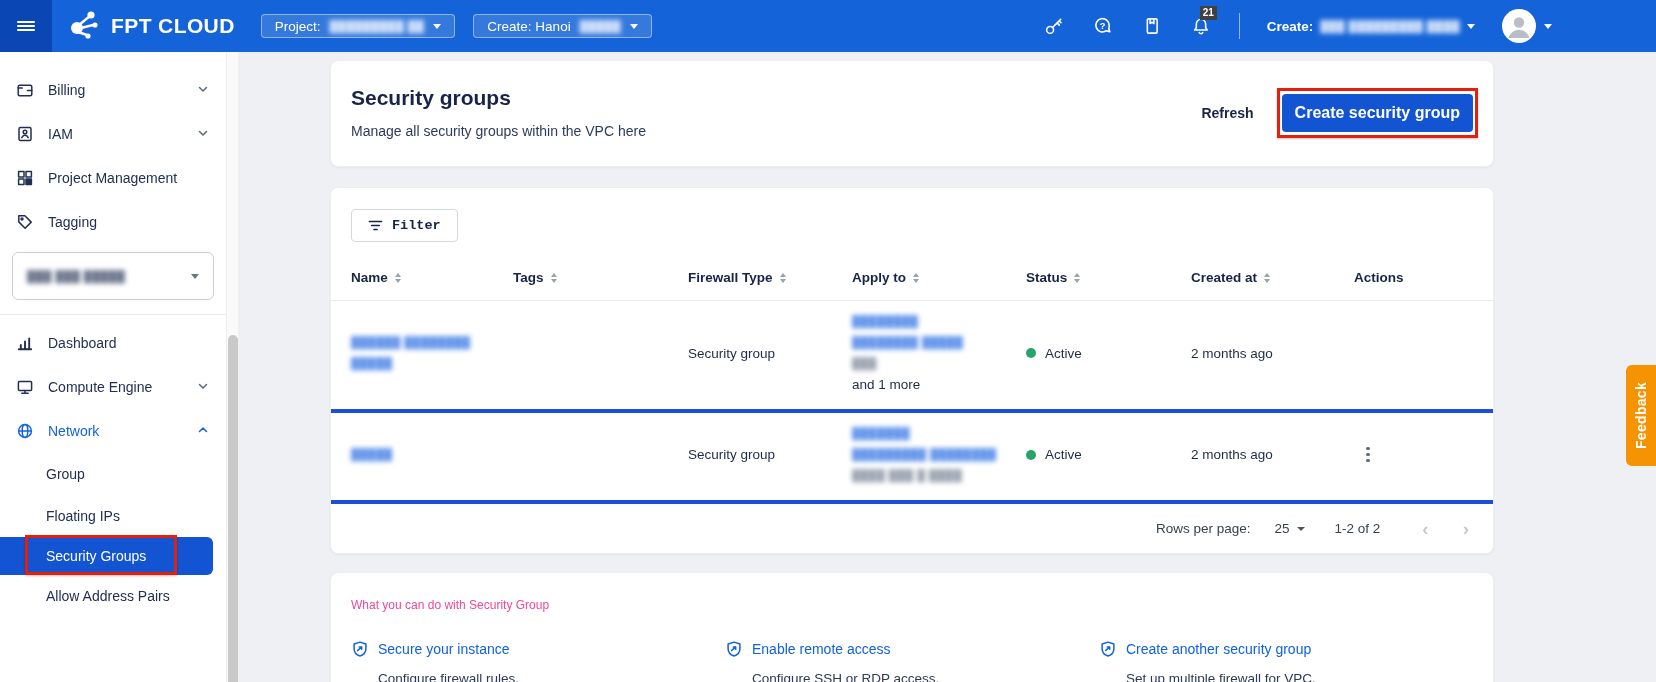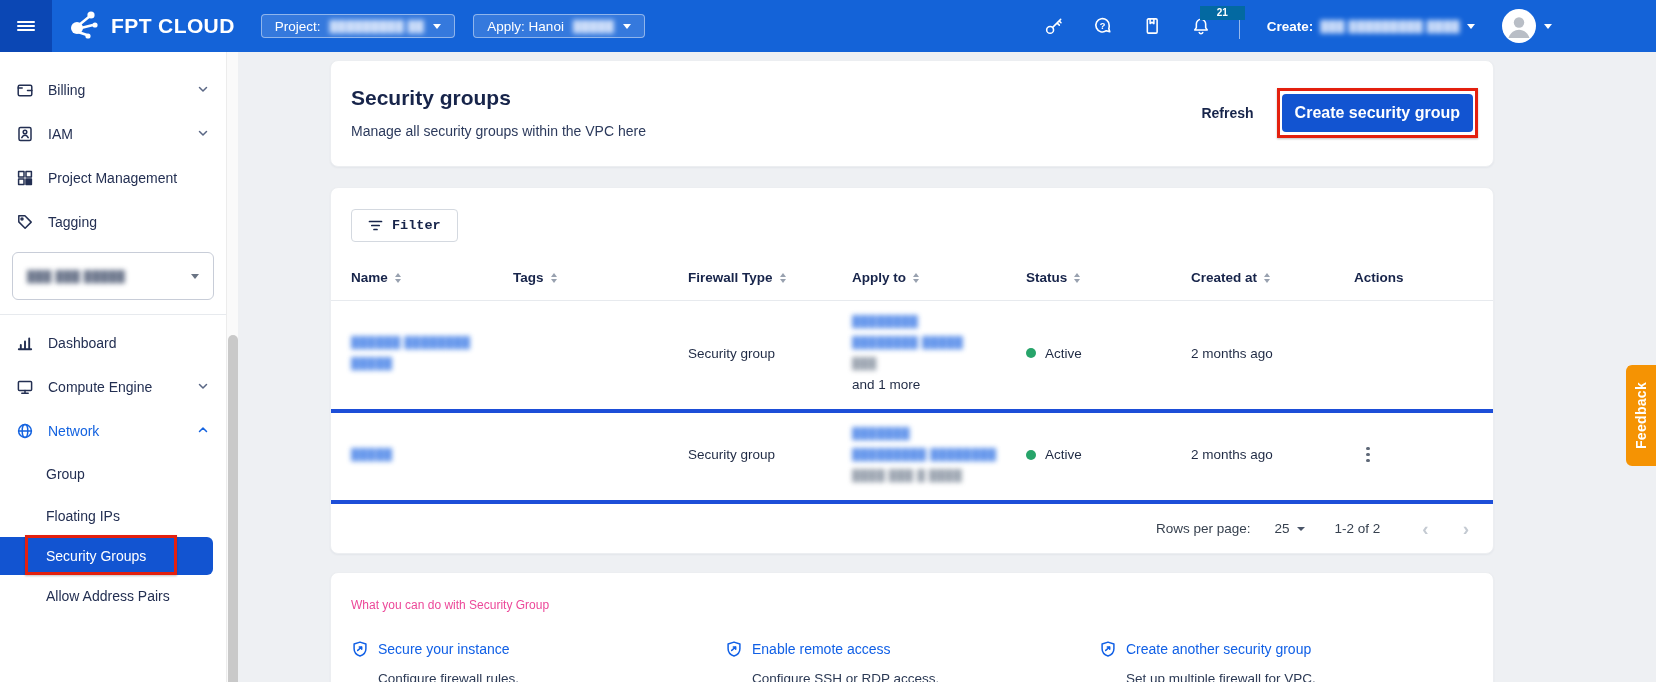--- a/index.html
+++ b/index.html
@@ -11,22 +11,22 @@
   .burger { width:52px; height:52px; background:#0b47b4; display:flex; align-items:center; justify-content:center; cursor:pointer; flex:none; }
   .burger span { display:block; width:18px; height:2px; background:#fff; margin:2px 0; border-radius:1px; }
   .logo { display:flex; align-items:center; gap:9px; margin:0 26px 0 16px; cursor:pointer; }
   .logo-text { font-size:21px; font-weight:800; letter-spacing:.4px; white-space:nowrap; }
   .tb-pill { height:24px; padding:0 13px; background:rgba(255,255,255,.14); border:1px solid rgba(255,255,255,.45);
     border-radius:4px; display:flex; align-items:center; gap:9px; font-size:13.5px; margin-right:18px; cursor:pointer; white-space:nowrap; }
   .caret-dn { width:0; height:0; border-left:4px solid transparent; border-right:4px solid transparent; border-top:5px solid #fff; }
   .tb-right { margin-left:auto; display:flex; align-items:center; gap:27px; padding-right:104px; }
   .tb-icon { width:22px; height:22px; display:flex; align-items:center; justify-content:center; cursor:pointer; position:relative; }
   .tb-icon svg { stroke:#fff; fill:none; stroke-width:1.4; stroke-linecap:round; stroke-linejoin:round; }
-  .badge { position:absolute; top:-9px; left:10px; background:#0369a1; color:#fff; font-size:10px; font-weight:700;
-    border-radius:0; padding:2px 17px; line-height:1; }
+  .badge { position:absolute; top:-9px; left:10px; background:#404040; color:#fff; font-size:10px; font-weight:700;
+    border-radius:0; padding:2px 3px; line-height:1; }
   .tb-sep { width:1px; height:26px; background:rgba(255,255,255,.55); }
   .tenant { display:flex; align-items:center; gap:7px; font-size:13.5px; font-weight:700; cursor:pointer; white-space:nowrap; }
   .avatar-wrap { display:flex; align-items:center; gap:8px; cursor:pointer; }
   .avatar { width:34px; height:34px; border-radius:50%; background:#fff; overflow:hidden; display:flex; align-items:flex-end; justify-content:center; }
 
   
   .red { filter:blur(2.6px); user-select:none; font-size:11px; letter-spacing:.5px; opacity:.85; }
   .red-white { color:#eaf1ff; }
   .red-dark  { color:#55617a; }
   .red-blue  { color:#4a84e8; }
@@ -130,21 +130,21 @@
       </svg>
     </span>
     <span class="logo-text">FPT CLOUD</span>
   </div>
   <div class="tb-pill">
     <span>Project:</span>
     <span class="red red-white">█████████ ██</span>
     <span class="caret-dn"></span>
   </div>
   <div class="tb-pill">
-    <span>Apply: Hanoi</span>
+    <span>Create: Hanoi</span>
     <span class="red red-white">█████</span>
     <span class="caret-dn"></span>
   </div>
 
   <div class="tb-right">
     <div class="tb-icon">
       <svg width="20" height="20" viewBox="0 0 18 18">
         <circle cx="5.5" cy="12.5" r="3.1"></circle>
           <path d="M7.8 10.2L15 3M11.8 6.2l2 2M13.6 4.4l1.7 1.7"></path>
       </svg>

